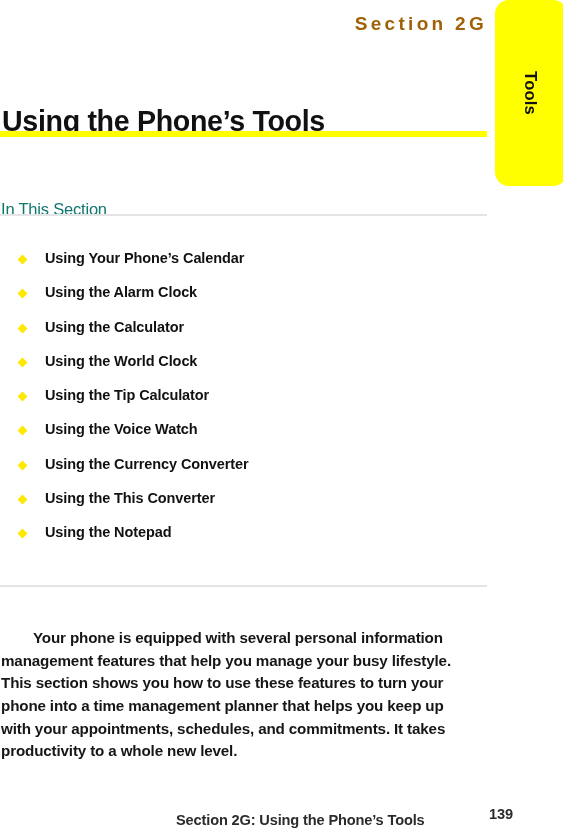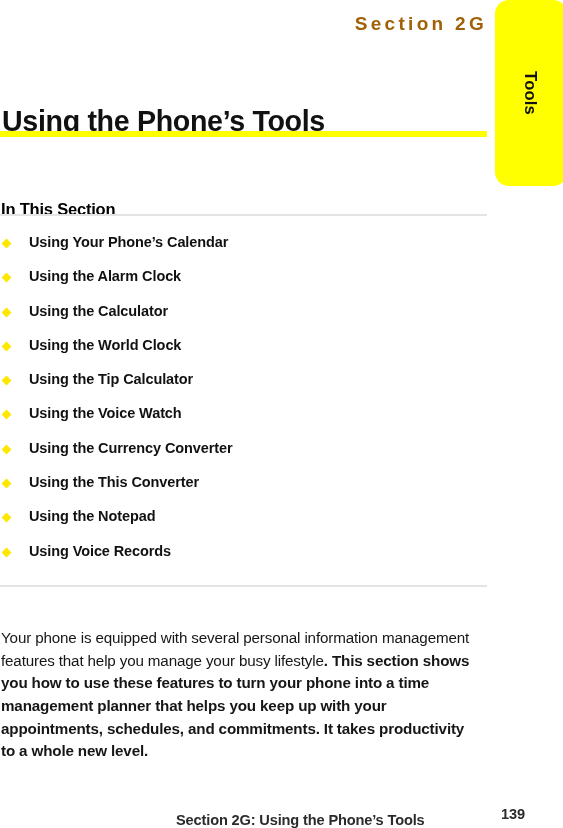--- a/index.html
+++ b/index.html
@@ -86,43 +86,43 @@
     height: 6px;
     background: #ffff00;
   }
 
   
   .subhead {
     position: absolute;
     left: 1px;
     top: 186px;
     font-size: 16.5px;
-    font-weight: 700;
+    font-weight: 400;
     letter-spacing: -0.2px;
-    color: #000000;
+    color: #0f766e;
     white-space: nowrap;
   }
 
   .hr {
     position: absolute;
     left: 0px;
     width: 487px;
     height: 2px;
     background: #e4e4e6;
   }
   .hr-top { top: 214px; }
   .hr-bottom { top: 585px; }
 
   
   .toc-list {
     position: absolute;
     left: 0px;
     top: 234px;
     width: 487px;
-    margin: 0;
+    margin: 16px;
     padding: 0;
     list-style: none;
   }
   .toc-item {
     position: relative;
     height: 34.3px;
     padding-left: 29px;
   }
   .toc-bullet {
     position: absolute;
@@ -148,21 +148,22 @@
     position: absolute;
     left: 1px;
     top: 612px;
     width: 474px;
     font-size: 15.2px;
     line-height: 22.6px;
     letter-spacing: -0.15px;
     color: #161616;
   }
   .intro .lead {
-    font-weight: 400;
+    font-weight: 700;
+    padding-left: 32px;
   }
   .intro .rest {
     font-weight: 700;
   }
 
   
   .footer {
     position: absolute;
     left: 0;
     top: 806px;
@@ -182,21 +183,20 @@
   }
   .footer-page {
     position: absolute;
     left: 489px;
     top: 0px;
     font-size: 14.6px;
     font-weight: 700;
     letter-spacing: -0.1px;
     color: #2b2b2b;
     white-space: nowrap;
-    margin-left: 12px;
   }
 </style>
 </head>
 <body>
 
 <div class="page">
 
   <div class="side-tab">
     <div class="side-tab-label">Tools</div>
   </div>
@@ -240,24 +240,20 @@
       <span class="toc-bullet"></span>
       <span class="toc-label">Using the Currency Converter</span>
     </li>
     <li class="toc-item">
       <span class="toc-bullet"></span>
       <span class="toc-label">Using the This Converter</span>
     </li>
     <li class="toc-item">
       <span class="toc-bullet"></span>
       <span class="toc-label">Using the Notepad</span>
-    </li>
-    <li class="toc-item">
-      <span class="toc-bullet"></span>
-      <span class="toc-label">Using Voice Records</span>
     </li>
   </ul>
 
   <div class="hr hr-bottom"></div>
 
   <p class="intro">
     <span class="lead">Your phone is equipped with several personal information management features that help you manage your busy lifestyle</span><span class="rest">. This section shows you how to use these features to turn your phone into a time management planner that helps you keep up with your appointments, schedules, and commitments. It takes productivity to a whole new level.</span>
   </p>
 
   <div class="footer">

